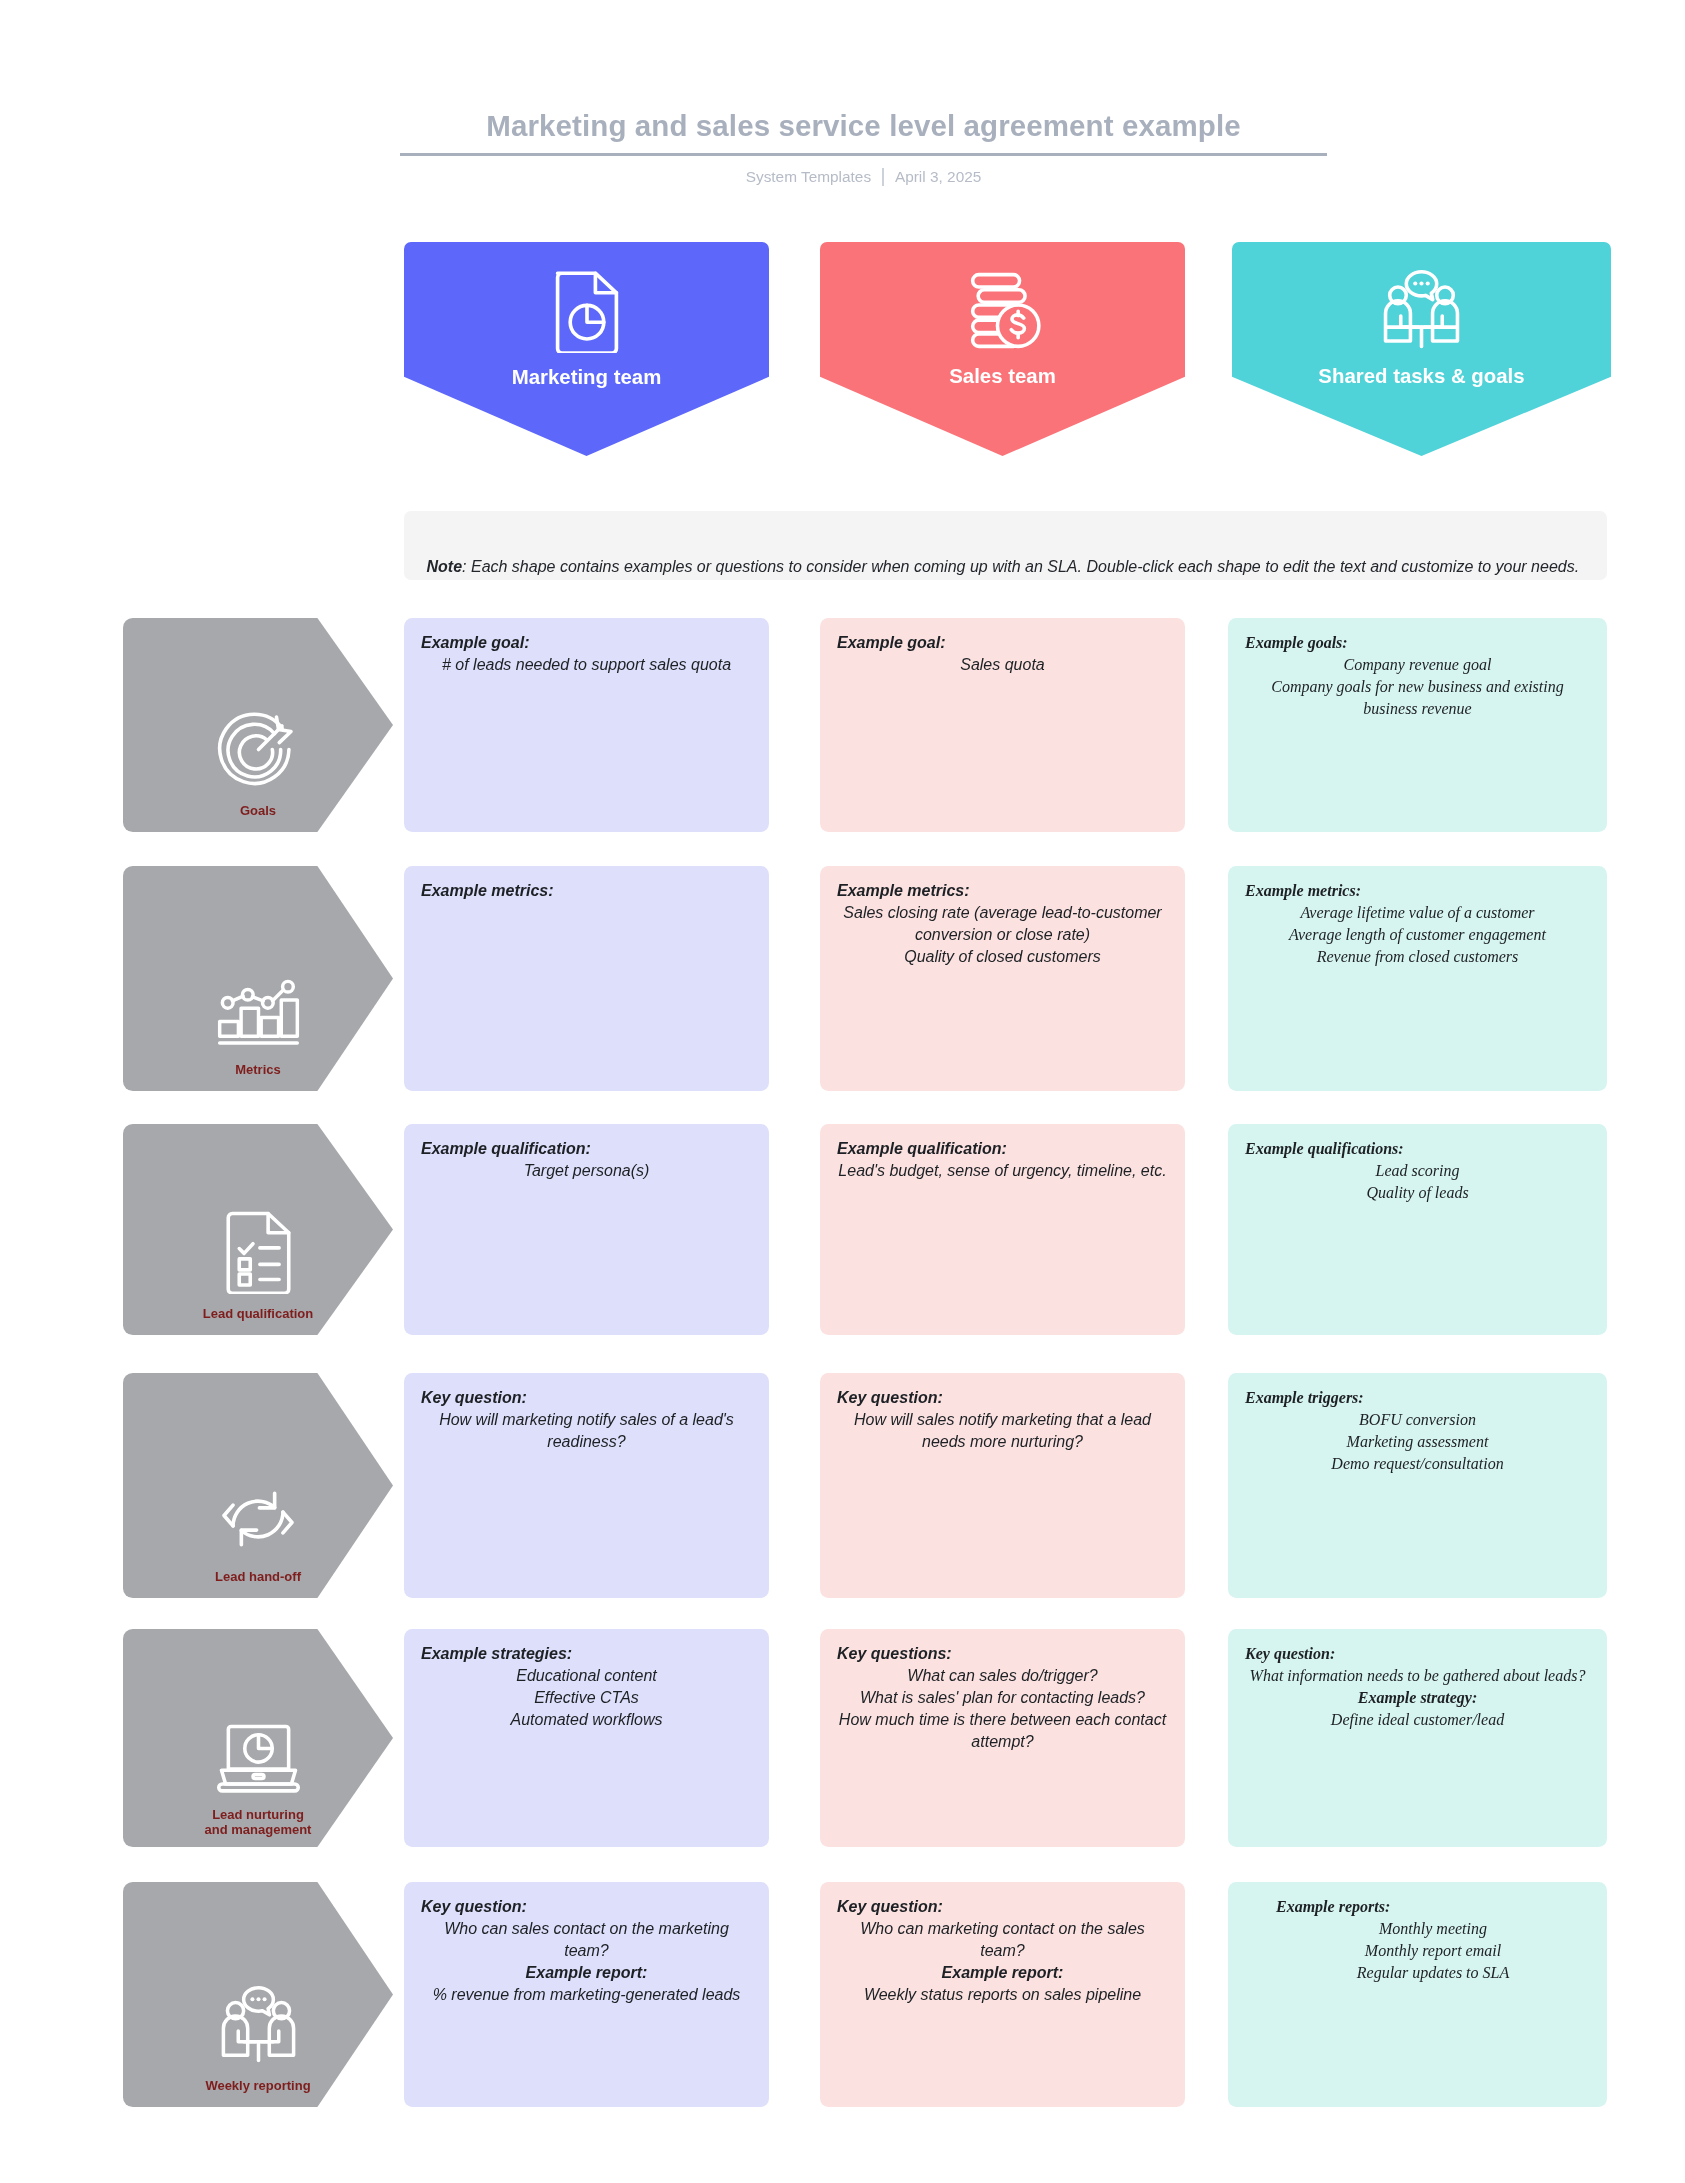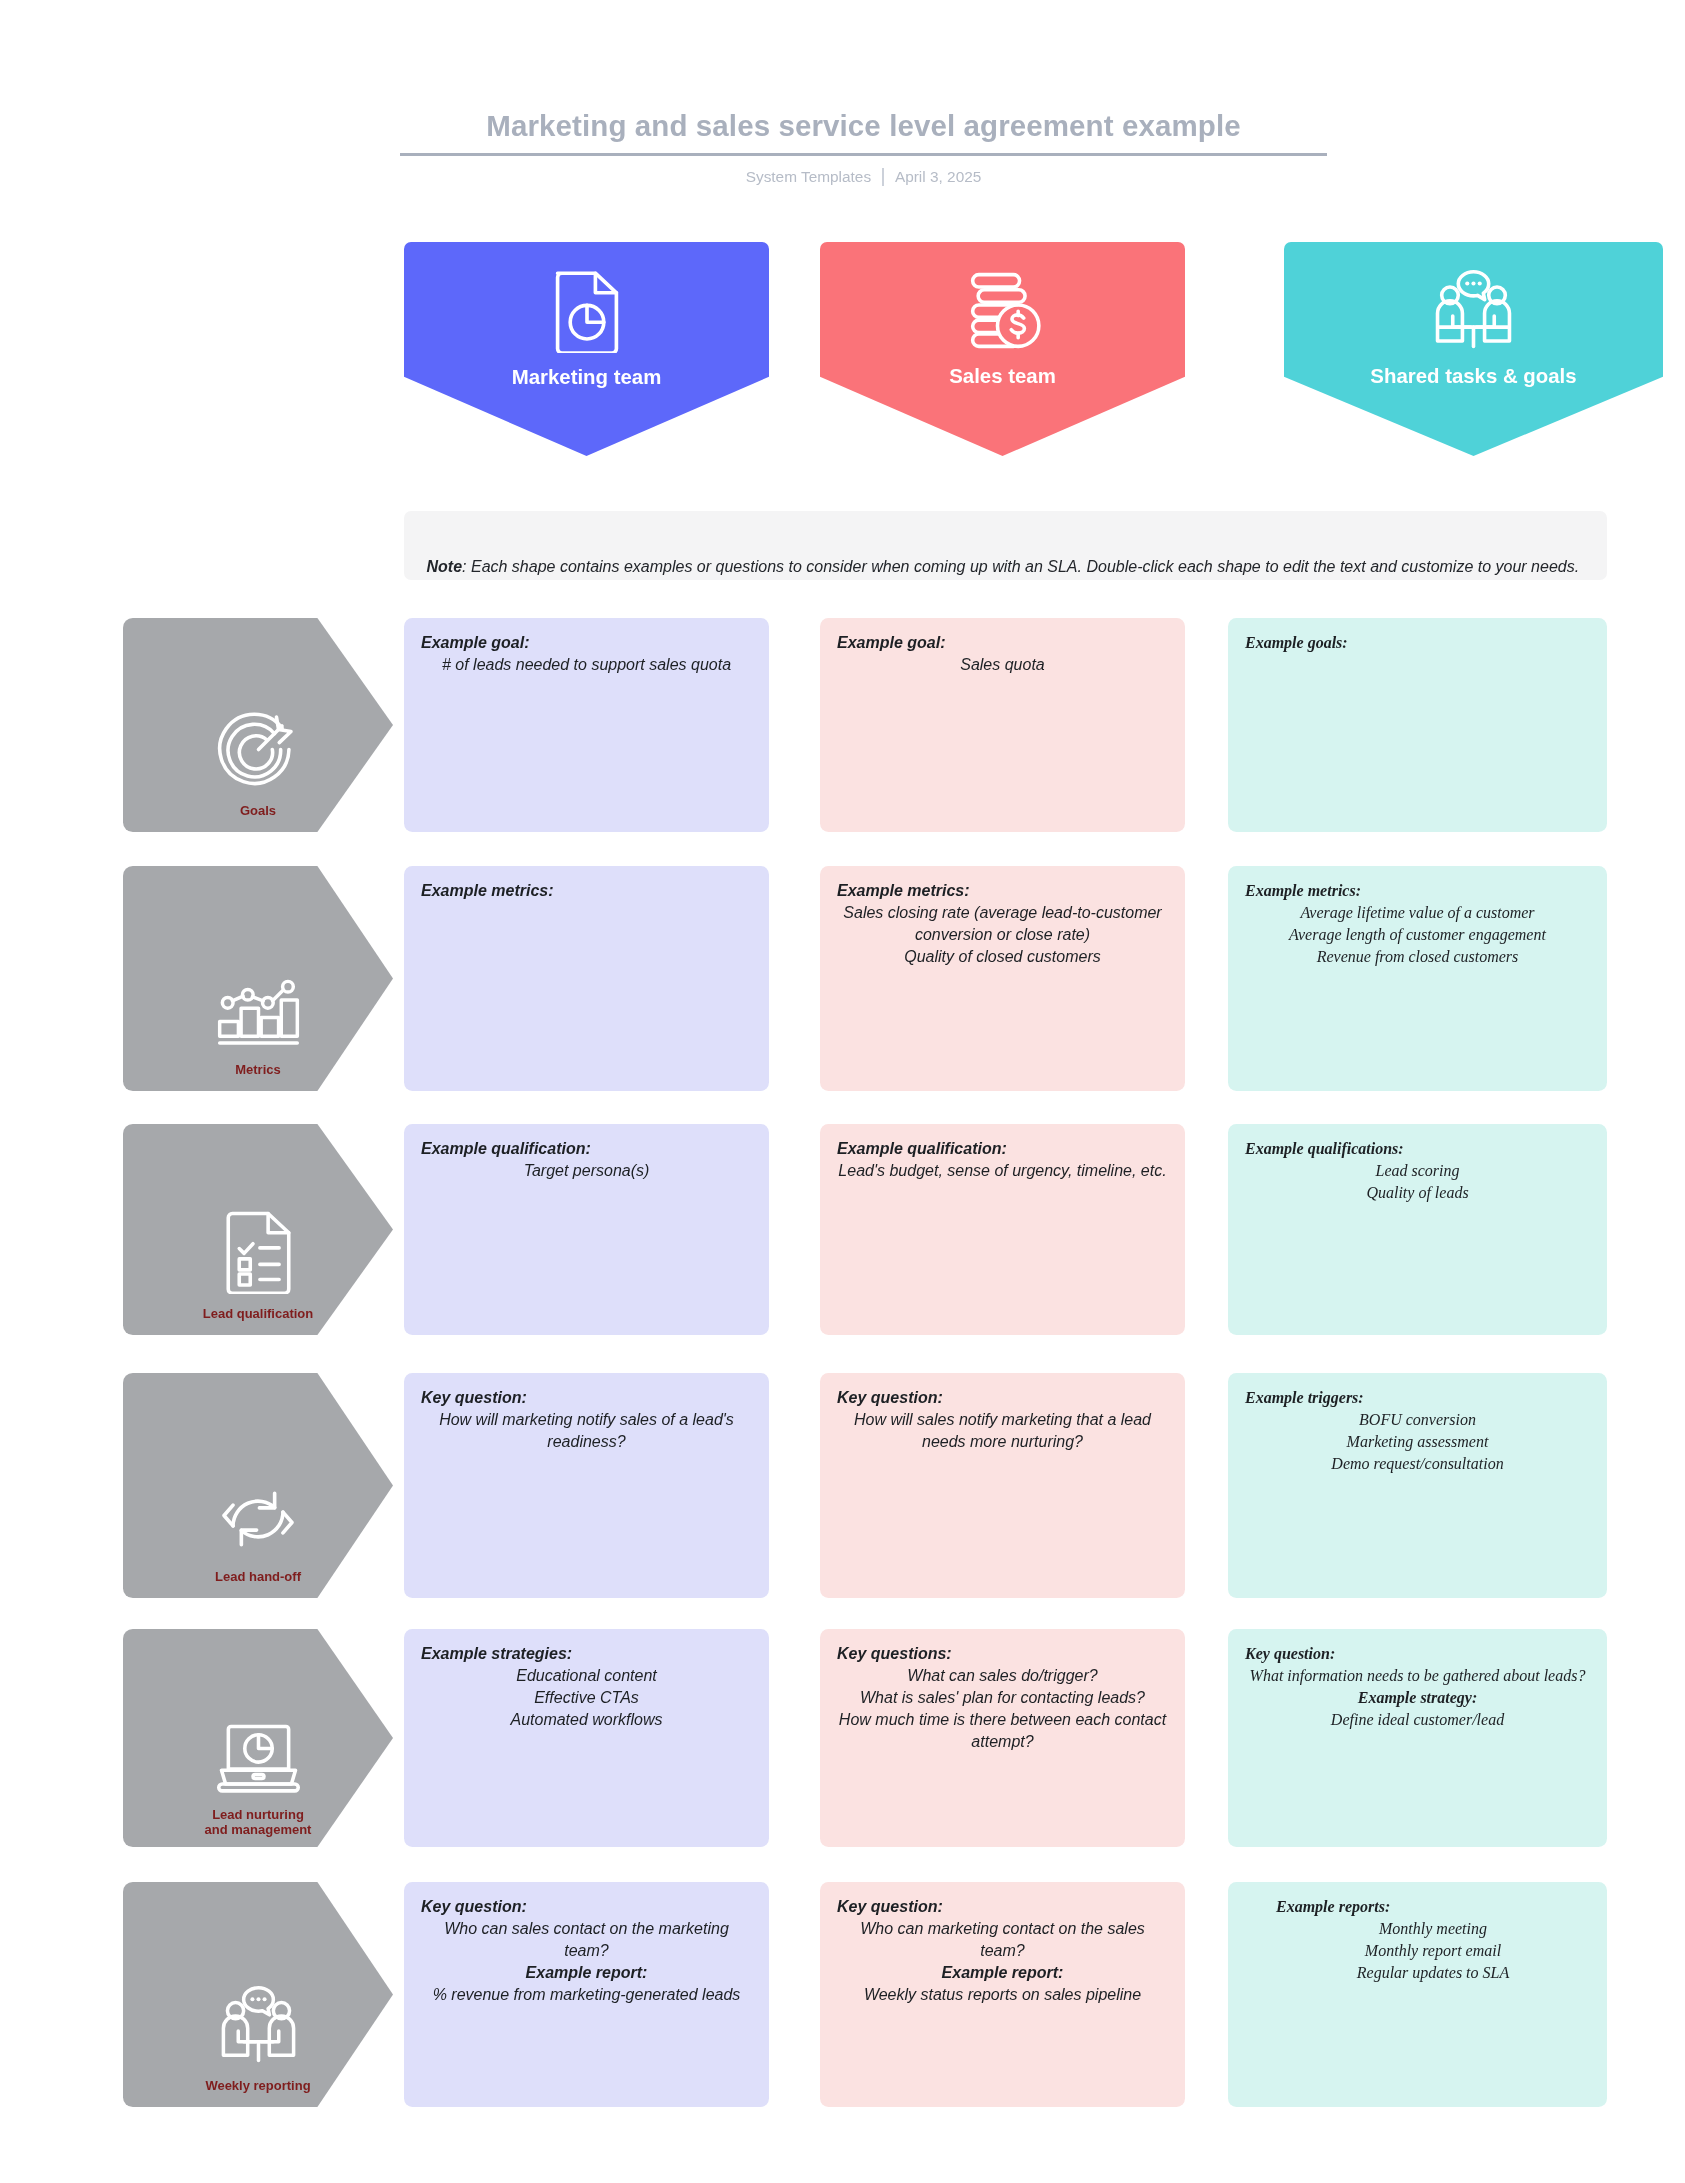--- a/index.html
+++ b/index.html
@@ -14,21 +14,21 @@
 
   
   .banner{position:absolute;top:242px;height:214px;
      -webkit-clip-path:polygon(0 0,100% 0,100% 63%,50% 100%,0 63%);
              clip-path:polygon(0 0,100% 0,100% 63%,50% 100%,0 63%);
      border-radius:7px;display:flex;flex-direction:column;align-items:center;}
   .banner .b-icon{margin-top:27px;}
   .banner .b-label{margin-top:12.6px;color:#fff;font-size:20.4px;font-weight:bold;}
   #banner-0{left:404px;width:365px;}
   #banner-1{left:820px;width:365px;}
-  #banner-2{left:1284px;width:379px;}
+  #banner-2{left:1232px;width:379px;}
 
   
   #note-bar{position:absolute;left:404px;top:511px;width:1203px;height:69px;background:#f4f4f5;border-radius:7px;
      display:flex;align-items:center;}
   #note-text{padding:0 22.5px;font-size:16px;font-style:italic;color:#23262b;line-height:1.45;margin-top:43px;}
   #note-text b{font-style:italic;font-weight:bold;}
   .row-label{position:absolute;left:123px;width:270px;background:#a6a8ab;border-radius:9.8px;
      -webkit-clip-path:polygon(0 0,72% 0,100% 50%,72% 100%,0 100%);
              clip-path:polygon(0 0,72% 0,100% 50%,72% 100%,0 100%);
      display:flex;flex-direction:column;align-items:center;justify-content:flex-start;}
@@ -134,20 +134,21 @@
     <div class="cell c0 col0" style="top: 618px; height: 214px;">
       <div class="c-head">Example goal:</div>
       <div class="c-body"># of leads needed to support sales quota</div>
     </div>
     <div class="cell c1 col1" style="top: 618px; height: 214px;">
       <div class="c-head">Example goal:</div>
       <div class="c-body">Sales quota</div>
     </div>
     <div class="cell c2 col2" style="top: 618px; height: 214px;">
       <div class="c-head">Example goals:</div>
+      <div class="c-body">Company revenue goal<br>Company goals for new business and existing business revenue</div>
     </div>
     <div class="row-label" style="top: 866px; height: 225px;">
       <span class="rl-icon">
         <svg width="83" height="73" viewBox="0 0 62 54" fill="none" stroke="#fff" stroke-width="2.6" stroke-linecap="round" stroke-linejoin="round">
           <circle cx="8" cy="19" r="4"></circle>
           <circle cx="23" cy="13" r="4"></circle>
           <circle cx="38" cy="19" r="4"></circle>
           <circle cx="53" cy="7" r="4"></circle>
           <path d="M11.5 17.5 19.5 14M26.5 14.5 34.5 17.5M41.5 17.5 49.5 9.5"></path>
           <rect x="2" y="33" width="14" height="11"></rect>

